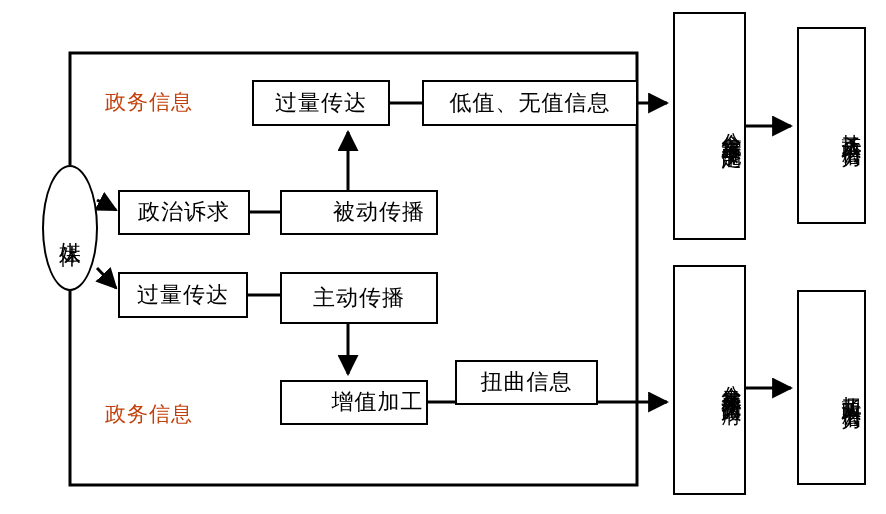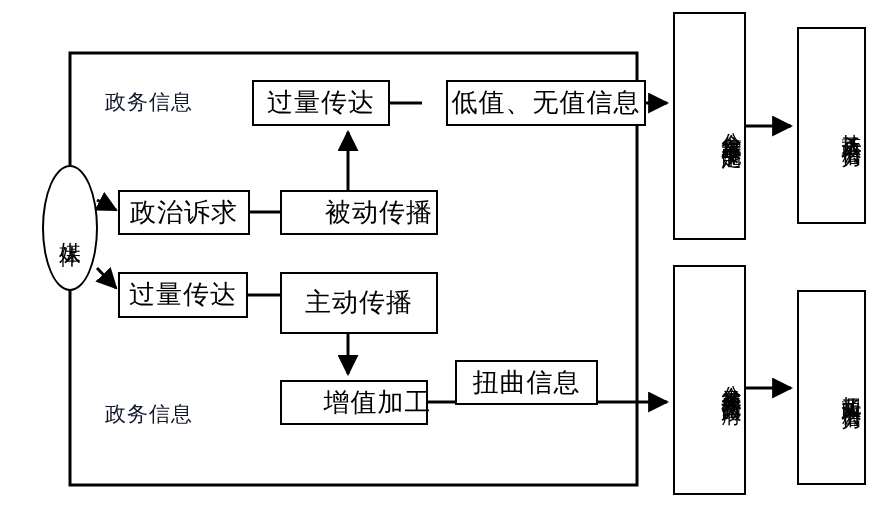--- a/index.html
+++ b/index.html
@@ -28,21 +28,21 @@
   .node {
     position: absolute;
     box-sizing: border-box;
     border: 2px solid #000000;
     background: #ffffff;
     display: flex;
     align-items: center;
     justify-content: center;
     text-align: center;
     color: #000000;
-    font-size: 26px;
+    font-size: 22px;
     line-height: 1.12;
     letter-spacing: 1px;
     white-space: nowrap;
   }
   .node.tall {
     writing-mode: vertical-rl;
     text-orientation: upright;
     white-space: normal;
     letter-spacing: 2px;
     padding: 6px 2px;
@@ -61,21 +61,21 @@
     align-items: center;
     justify-content: center;
     writing-mode: vertical-rl;
     text-orientation: upright;
     font-size: 22px;
     letter-spacing: 3px;
     color: #000000;
   }
   .plain-label {
     position: absolute;
-    color: #0f172a;
+    color: #c2410c;
     font-size: 21px;
     letter-spacing: 1px;
     white-space: nowrap;
   }
 </style>
 </head>
 <body>
 
 <div id="canvas">
 
@@ -111,24 +111,24 @@
 
   <div class="plain-label" style="left:105px; top:88px;">政务信息</div>
   <div class="plain-label" style="left:105px; top:400px;">政务信息</div>
 
   <div class="ellipse" style="left:42px; top:165px; width:56px; height:126px;">媒体</div>
 
   <div class="node" style="left:118px; top:190px; width:132px; height:45px;">政治诉求</div>
   <div class="node" style="left:280px; top:190px; width:158px; height:45px;padding-left:40px;">被动传播</div>
 
   <div class="node" style="left:118px; top:272px; width:130px; height:46px;">过量传达</div>
-  <div class="node" style="left:280px; top:272px; width:158px; height:62px;">主动传播</div>
+  <div class="node" style="left:280px; top:272px; width:158px; height:52px;">主动传播</div>
 
   <div class="node" style="left:252px; top:80px; width:138px; height:46px;">过量传达</div>
-  <div class="node" style="left:446px; top:80px; width:200px; height:46px;">低值、无值信息</div>
+  <div class="node" style="left:422px; top:80px; width:216px; height:46px;">低值、无值信息</div>
 
   <div class="node" style="left:280px; top:380px; width:148px; height:45px;padding-left:47px;">增值加工</div>
   <div class="node" style="left:455px; top:360px; width:143px; height:45px;">扭曲信息</div>
 
   <div class="node tall" style="left:673px; top:12px; width:73px; height:228px;">公众信息需求不能满足</div>
   <div class="node tall" style="left:797px; top:27px; width:69px; height:197px;">抹杀了政府公信力</div>
   <div class="node tall" style="left:673px; top:265px; width:73px; height:230px;">公众被愚弄矛头指向政府</div>
   <div class="node tall" style="left:797px; top:290px; width:69px; height:195px;">扭曲了政府公信力</div>
 
 </div>

